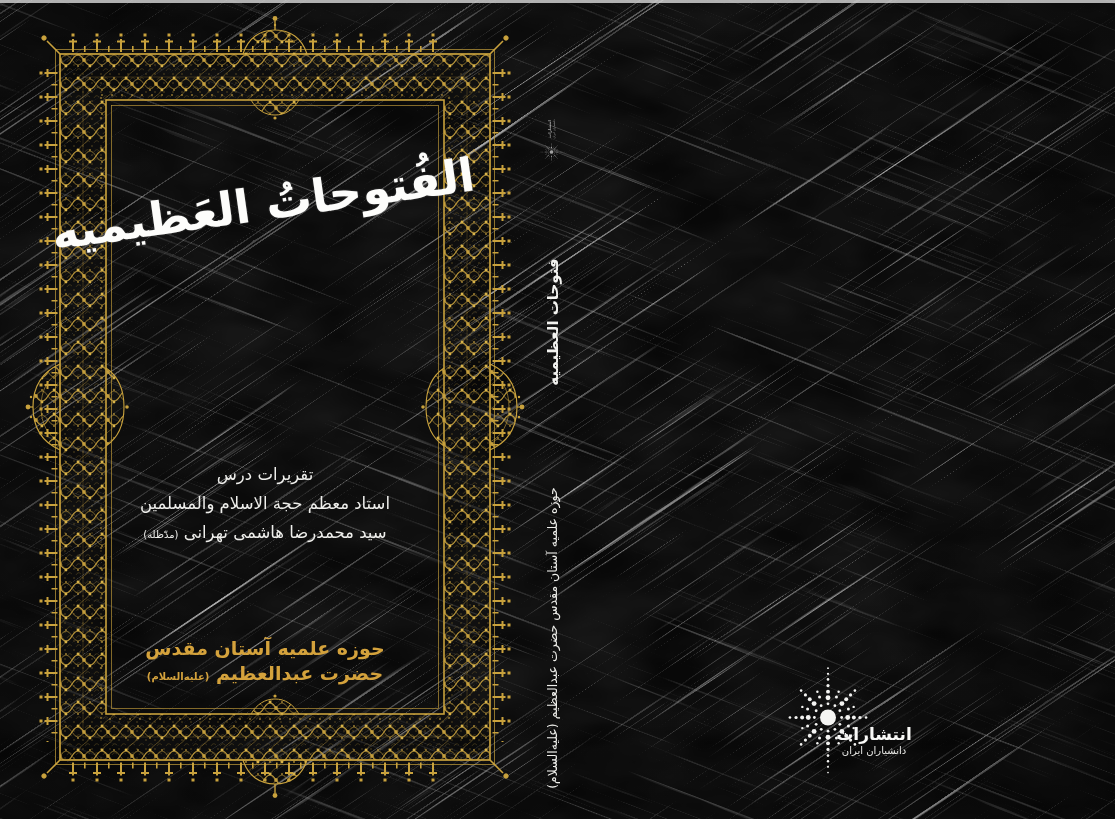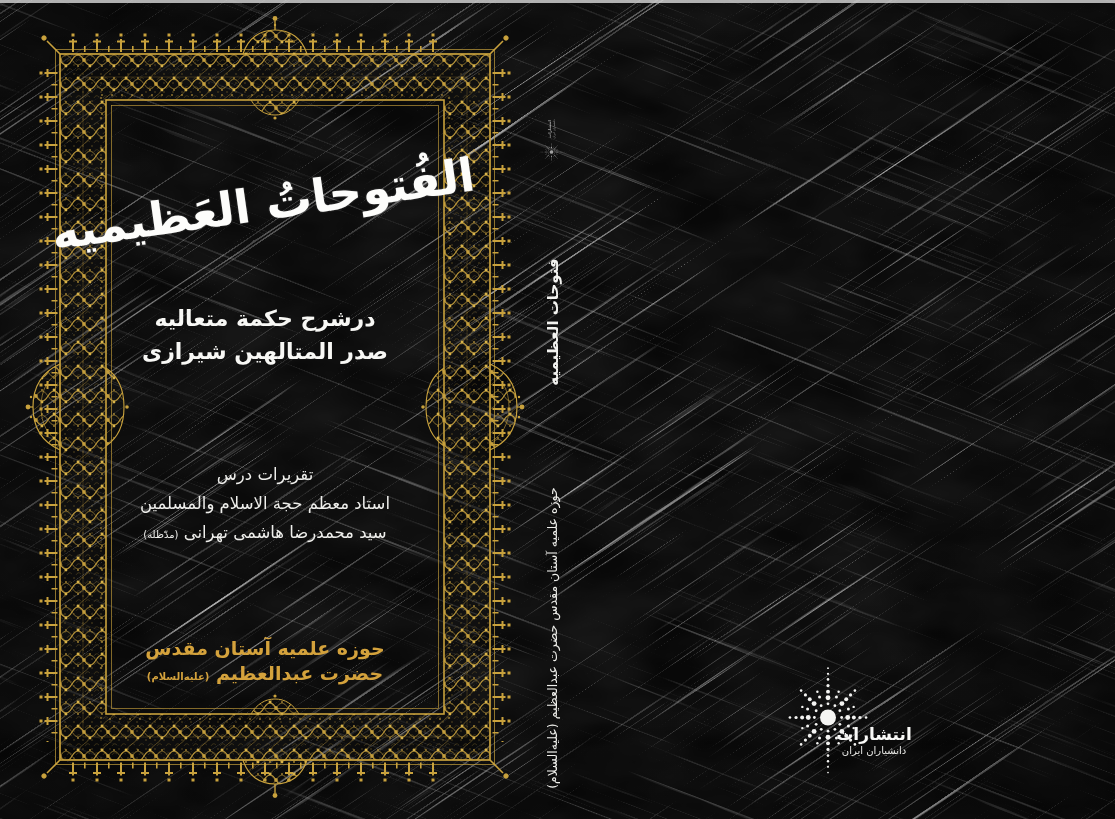--- a/index.html
+++ b/index.html
@@ -167,24 +167,20 @@
 
     <path d="M243,760 C248,776 260,784 275,784 C290,784 302,776 307,760" fill="url(#arb)" stroke="#c9a23d" stroke-width="1.2"></path>
     <line x1="275" y1="784" x2="275" y2="793" stroke="#c9a23d" stroke-width="1.4"></line>
     <circle cx="275" cy="795.5" r="2.4" fill="#c9a23d"></circle>
     <path d="M251,714 C257,704 265,699 275,699 C285,699 293,704 299,714" fill="url(#arb)" stroke="#c9a23d" stroke-width="1"></path>
     <circle cx="275" cy="696" r="1.6" fill="#c9a23d"></circle>
   </svg>
 
   <div class="ctext title">الفُتوحاتُ العَظیمیه</div>
 
-  <div class="ctext subtitle">
-    <div>درشرح حکمة متعالیه</div>
-    <div>صدر المتالهین شیرازی</div>
-  </div>
 
   <div class="ctext seminary">
     <div>حوزه علمیه آستان مقدس</div>
     <div>
       <span>حضرت عبدالعظیم</span>
       <span class="small">(علیه‌السلام)</span>
     </div>
   </div>
 
   <div class="ctext lecture">

